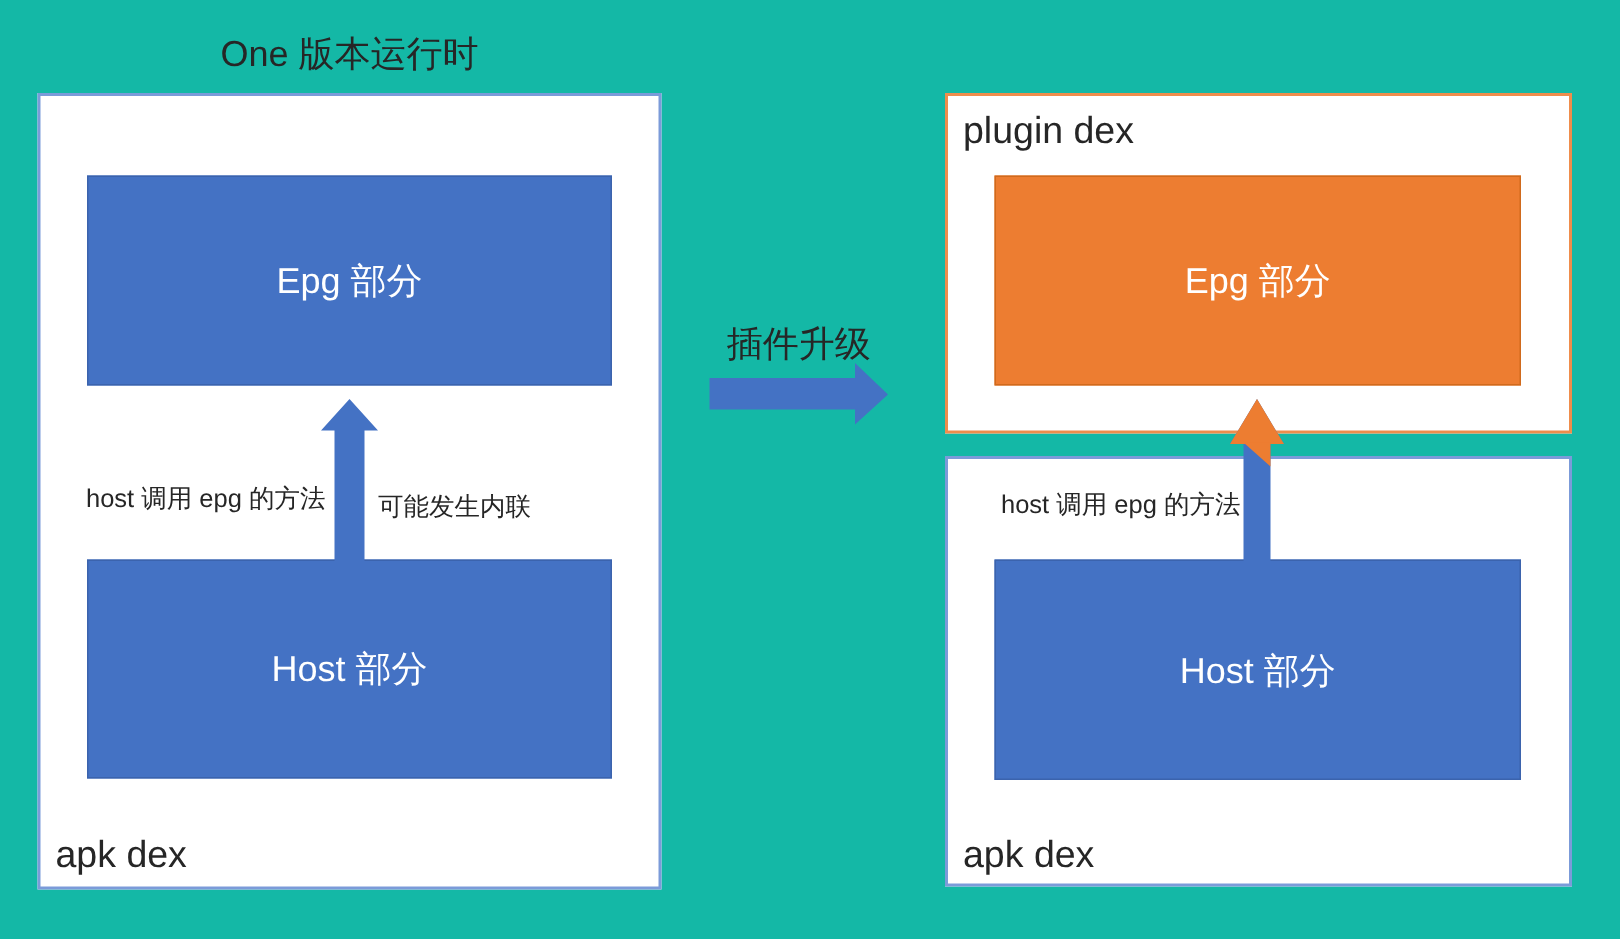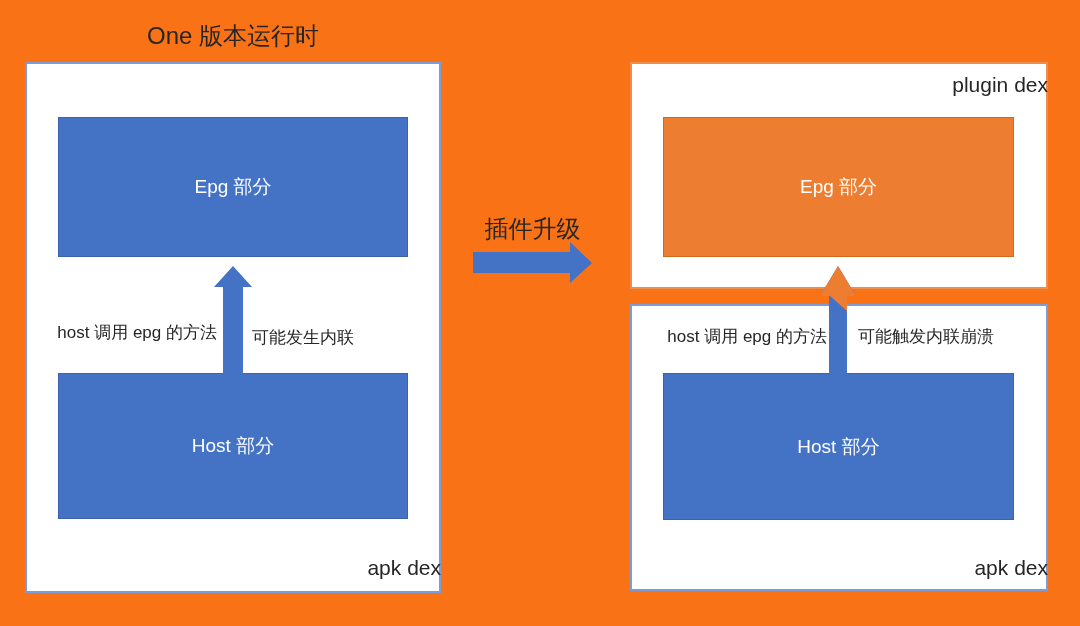--- a/index.html
+++ b/index.html
@@ -8,21 +8,21 @@
     --blue_border:#7b9bd9;
     --orange_border:#ef8d4c;
     --text:#262626;
     --blue_box_border:#3b63ad;
     --orange_box_border:#d06a1d;
   }
   html,body{margin:0;padding:0;background:#ffffff;}
   #canvas{
     position:relative;
     width:1080px;height:626px;
-    background:#f97316;
+    background:#14b8a6;
     font-family:"Liberation Sans","DejaVu Sans",sans-serif;
     color:var(--text,#262626);
     overflow:hidden;
   }
   .abs{position:absolute;}
   .title{
     font-size:24px;
     text-align:center;
     color:var(--text,#262626);
     white-space:nowrap;
@@ -32,36 +32,37 @@
     box-sizing:border-box;
     background:#ffffff;
   }
   .container.orange{
     border-color:var(--orange_border,#ef8d4c);
   }
   .fillbox{
     box-sizing:border-box;
     display:flex;align-items:center;justify-content:center;
     color:#ffffff;
-    font-size:19px;
+    font-size:24px;
     white-space:nowrap;
   }
   .fillbox.blue{
     background:var(--blue,#4472C4);
     border:1px solid var(--blue_box_border,#3b63ad);
   }
   .fillbox.orange{
     background:var(--orange,#ED7D31);
     border:1px solid var(--orange_box_border,#d06a1d);
   }
   .dex-label{
-    font-size:21px;
-    text-align:right;
+    font-size:25px;
+    text-align:left;
     color:var(--text,#262626);
     white-space:nowrap;
+    padding-left:12px;
   }
   .small-label{
     font-size:17px;
     line-height:23px;
     color:var(--text,#262626);
     white-space:nowrap;
   }
   .mid-label{
     font-size:24px;
     text-align:center;
@@ -102,21 +103,20 @@
 
   <div class="abs dex-label" style="left:630px;top:73px;width:418px;">plugin dex</div>
 
   <div class="abs fillbox orange" style="left:663px;top:117px;width:351px;height:140px;">
     <span>Epg 部分</span>
   </div>
 
   <div class="abs container" style="left:630px;top:304px;width:418px;height:287px;"></div>
 
   <div class="abs small-label" style="left:648px;top:325px;width:179px;text-align:right;">host 调用 epg 的方法</div>
-  <div class="abs small-label" style="left:858px;top:325px;">可能触发内联崩溃</div>
 
   <div class="abs fillbox blue" style="left:663px;top:373px;width:351px;height:147px;">
     <span>Host 部分</span>
   </div>
 
   <div class="abs dex-label" style="left:630px;top:556px;width:418px;">apk dex</div>
 
   <svg id="arrow-layer" viewBox="0 0 1080 626">
 
     <polygon style="fill:var(--blue,#4472C4);" points="233,266 252,287 243,287 243,374 223,374 223,287 214,287"></polygon>

